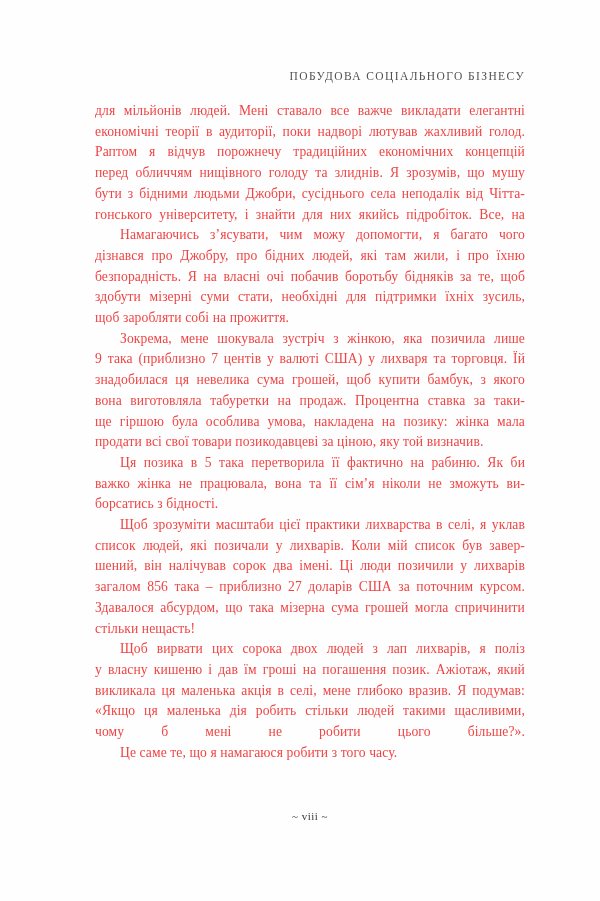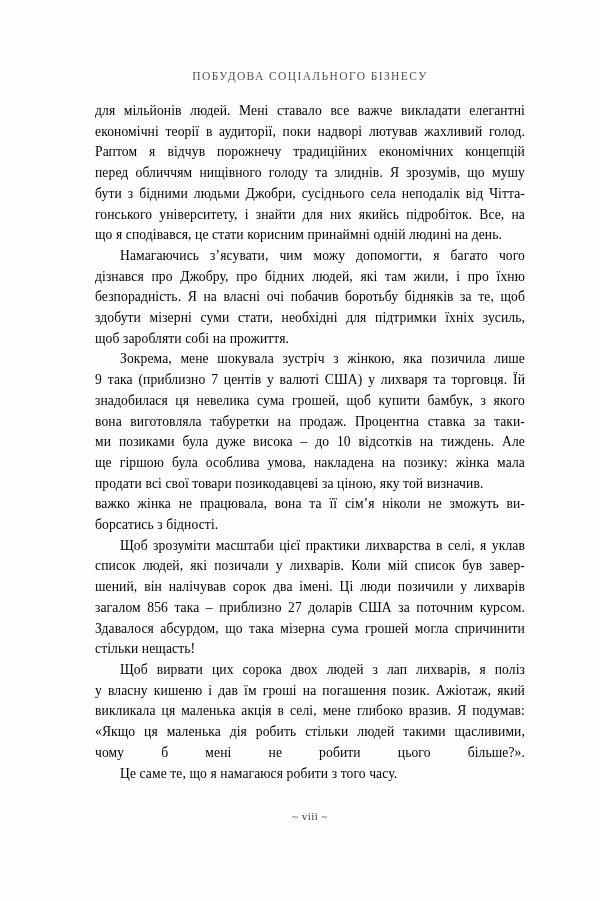--- a/index.html
+++ b/index.html
@@ -13,34 +13,34 @@
   .page {
     position: absolute;
     inset: 0;
     background: #fefefe;
   }
   .running-head {
     position: absolute;
     top: 70px;
     left: 95px;
     width: 430px;
-    text-align: center;
+    text-align: right;
     font-size: 11.5px;
     letter-spacing: 1.4px;
     color: #515151;
     font-family: "Liberation Serif", "DejaVu Serif", serif;
   }
   .body-text {
     position: absolute;
     top: 101px;
     left: 95px;
     width: 430px;
     font-size: 13.6px;
     line-height: 20.7px;
-    color: #000000;
+    color: #ef4444;
     letter-spacing: 0.1px;
   }
   .paragraph { margin: 0; }
   .line {
     text-align: justify;
     text-align-last: justify;
     min-height: 20.7px;
   }
   .line.last {
     text-align-last: left;
@@ -66,39 +66,38 @@
   <div class="running-head">ПОБУДОВА СОЦІАЛЬНОГО БІЗНЕСУ</div>
 
   <div class="body-text">
       <div class="paragraph">
         <div class="line">для мільйонів людей. Мені ставало все важче викладати елегантні</div>
         <div class="line">економічні теорії в аудиторії, поки надворі лютував жахливий голод.</div>
         <div class="line">Раптом я відчув порожнечу традиційних економічних концепцій</div>
         <div class="line">перед обличчям нищівного голоду та злиднів. Я зрозумів, що мушу</div>
         <div class="line">бути з бідними людьми Джобри, сусіднього села неподалік від Чітта-</div>
         <div class="line">гонського університету, і знайти для них якийсь підробіток. Все, на</div>
-        <div class="line last">що я сподівався, це стати корисним принаймні одній людині на день.</div>
       </div>
       <div class="paragraph">
         <div class="line indent">Намагаючись з’ясувати, чим можу допомогти, я багато чого</div>
         <div class="line">дізнався про Джобру, про бідних людей, які там жили, і про їхню</div>
         <div class="line">безпорадність. Я на власні очі побачив боротьбу бідняків за те, щоб</div>
         <div class="line">здобути мізерні суми стати, необхідні для підтримки їхніх зусиль,</div>
         <div class="line last">щоб заробляти собі на прожиття.</div>
       </div>
       <div class="paragraph">
         <div class="line indent">Зокрема, мене шокувала зустріч з жінкою, яка позичила лише</div>
         <div class="line">9 така (приблизно 7 центів у валюті США) у лихваря та торговця. Їй</div>
         <div class="line">знадобилася ця невелика сума грошей, щоб купити бамбук, з якого</div>
         <div class="line">вона виготовляла табуретки на продаж. Процентна ставка за таки-</div>
-        <div class="line">ми позиками була дуже висока – до 10 відсотків на тиждень. Але</div>
         <div class="line">ще гіршою була особлива умова, накладена на позику: жінка мала</div>
         <div class="line last">продати всі свої товари позикодавцеві за ціною, яку той визначив.</div>
       </div>
       <div class="paragraph">
+        <div class="line indent">Ця позика в 5 така перетворила її фактично на рабиню. Як би</div>
         <div class="line">важко жінка не працювала, вона та її сім’я ніколи не зможуть ви-</div>
         <div class="line last">борсатись з бідності.</div>
       </div>
       <div class="paragraph">
         <div class="line indent">Щоб зрозуміти масштаби цієї практики лихварства в селі, я уклав</div>
         <div class="line">список людей, які позичали у лихварів. Коли мій список був завер-</div>
         <div class="line">шений, він налічував сорок два імені. Ці люди позичили у лихварів</div>
         <div class="line">загалом 856 така – приблизно 27 доларів США за поточним курсом.</div>
         <div class="line">Здавалося абсурдом, що така мізерна сума грошей могла спричинити</div>
         <div class="line last">стільки нещасть!</div>

